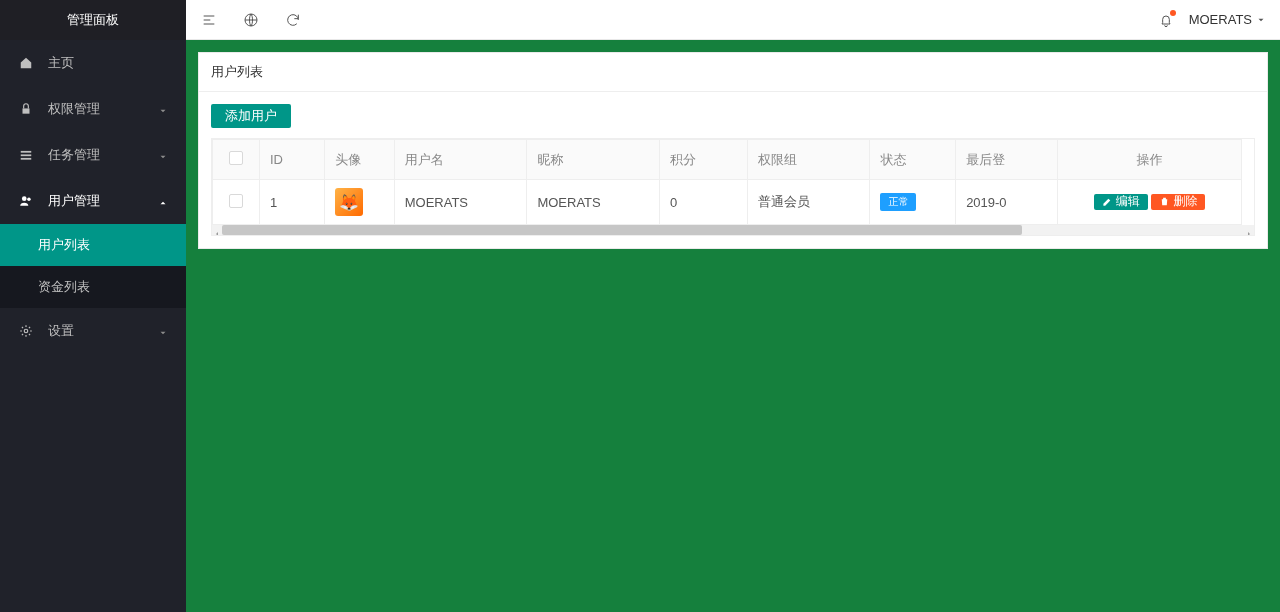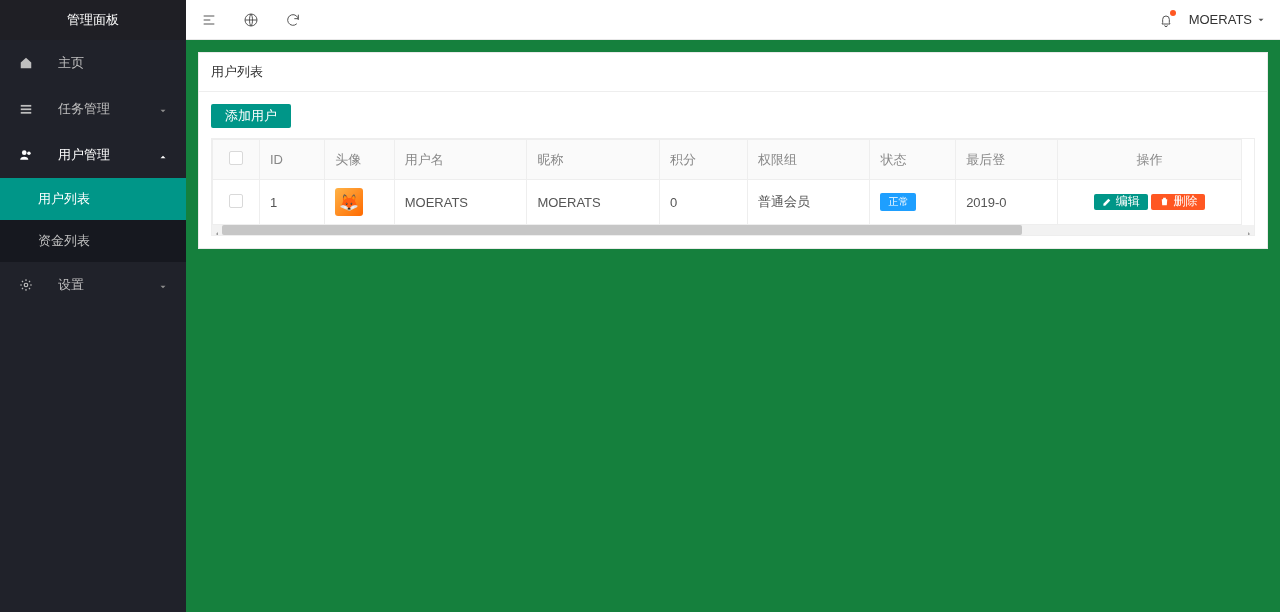--- a/index.html
+++ b/index.html
@@ -4,21 +4,21 @@
 <style>
 * { margin:0; padding:0; box-sizing:border-box; }
 body { font-family:"Microsoft YaHei","PingFang SC",Arial,sans-serif; font-size:13px; color:#333; background:#f0f0f0; }
 
 .app { display:flex; width:1280px; height:612px; overflow:hidden; }
 
 
 .sidebar { width:186px; background:#20222a; color:#a9a9a9; display:flex; flex-direction:column; }
 .side-brand { height:40px; line-height:40px; color:#fff; text-align:center; background:#1f1f25; }
 .side-item { display:flex; align-items:center; height:46px; padding:0 18px; color:#bfbfbf; cursor:pointer; justify-content:space-between; }
-.side-item .label { display:flex; align-items:center; gap:24px; }
+.side-item .label { display:flex; align-items:center; gap:14px; }
 .side-icon { width:16px; height:16px; display:inline-flex; align-items:center; justify-content:center; }
 .side-icon svg { width:14px; height:14px; fill:#bfbfbf; }
 .side-item.open .side-icon svg,.side-item.open { color:#fff; }
 .side-item.open svg { fill:#fff; }
 .side-sub { background:#16181f; }
 .side-sub-item { height:42px; line-height:42px; padding-left:38px; color:#bfbfbf; cursor:pointer; }
 .side-sub-item.active { background:#009688; color:#fff; }
 .chev { width:10px; height:10px; }
 .chev svg { width:10px; height:10px; fill:#8c8c8c; }
 
@@ -84,20 +84,34 @@
         <span class="side-icon">
             <svg viewBox="0 0 24 24">
               <path d="M3 11l9-8 9 8v10H3z"></path>
             </svg>
           </span>
         <span>主页</span>
       </span>
     </div>
 
 
+    <div class="side-item">
+      <span class="label">
+        <span class="side-icon">
+            <svg viewBox="0 0 24 24">
+              <rect x="6" y="11" width="12" height="9"></rect>
+              <path d="M8 11V7a4 4 0 018 0v4" fill="none" stroke="#bfbfbf" stroke-width="2"></path>
+            </svg>
+          </span>
+        <span>权限管理</span>
+      </span>
+      <span class="chev"><svg viewBox="0 0 24 24">
+            <path d="M6 9l6 6 6-6z"></path>
+          </svg></span>
+    </div>
 
     <div class="side-item">
       <span class="label">
         <span class="side-icon">
             <svg viewBox="0 0 24 24">
               <rect x="3" y="5" width="18" height="3"></rect>
               <rect x="3" y="11" width="18" height="3"></rect>
               <rect x="3" y="17" width="18" height="3"></rect>
             </svg>
           </span>

